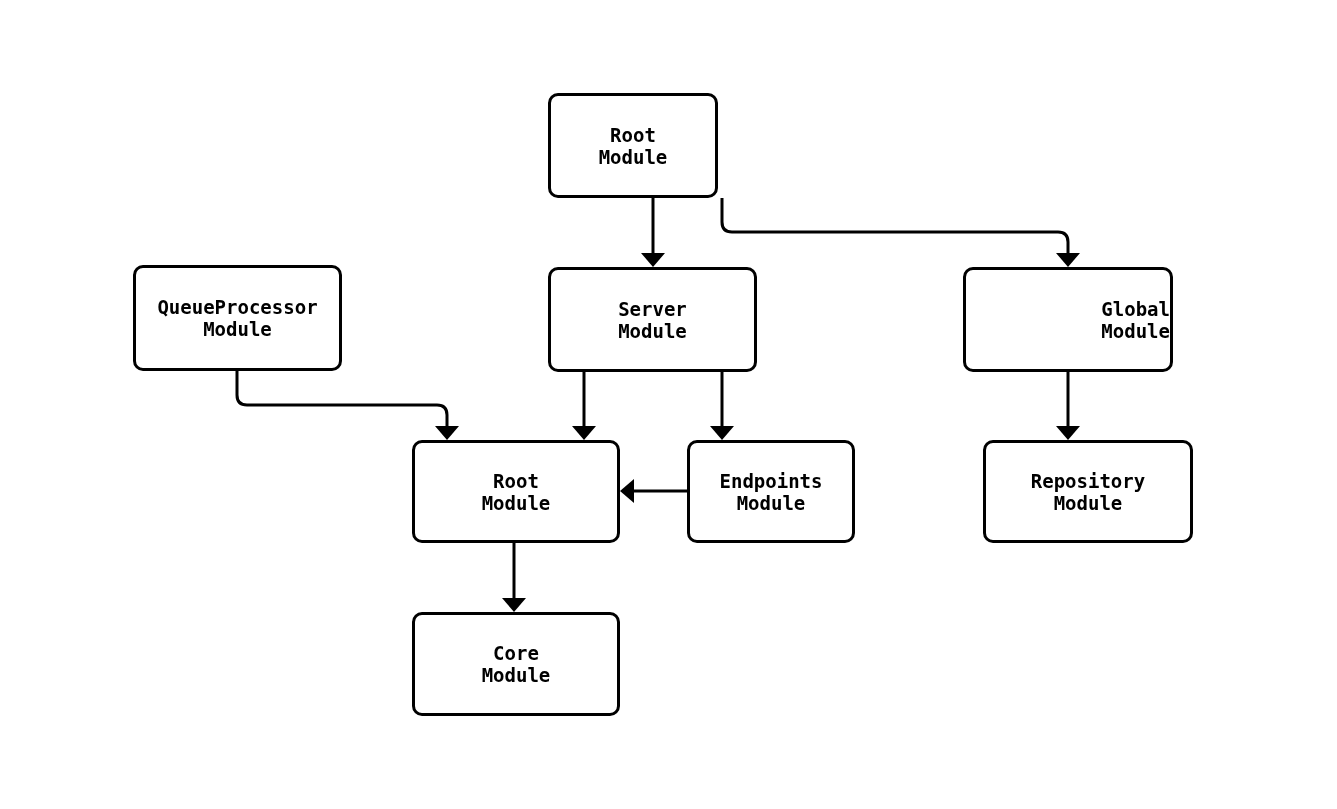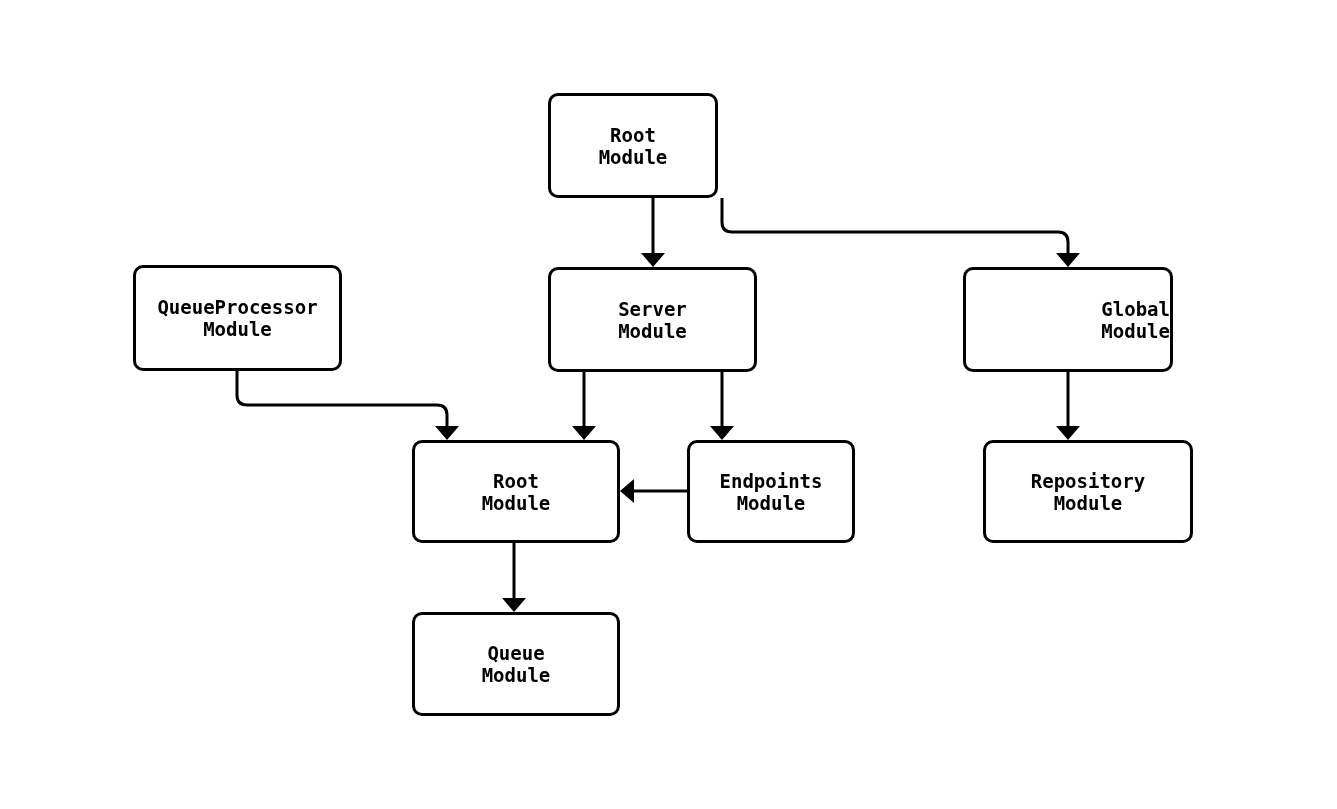--- a/index.html
+++ b/index.html
@@ -100,17 +100,17 @@
       </div>
       <div class="node" style="left: 687px; top: 440px; width: 168px; height: 103px; border-color: rgb(0, 0, 0); background: rgb(255, 255, 255); color: rgb(0, 0, 0);">
         <div>Endpoints</div>
         <div>Module</div>
       </div>
       <div class="node" style="left: 983px; top: 440px; width: 210px; height: 103px; border-color: rgb(0, 0, 0); background: rgb(255, 255, 255); color: rgb(0, 0, 0);">
         <div>Repository</div>
         <div>Module</div>
       </div>
       <div class="node" style="left: 412px; top: 612px; width: 208px; height: 104px; border-color: rgb(0, 0, 0); background: rgb(255, 255, 255); color: rgb(0, 0, 0);">
-        <div>Queue</div>
+        <div>Core</div>
         <div>Module</div>
       </div>
     </div>
 </div>
 
 </body></html>

